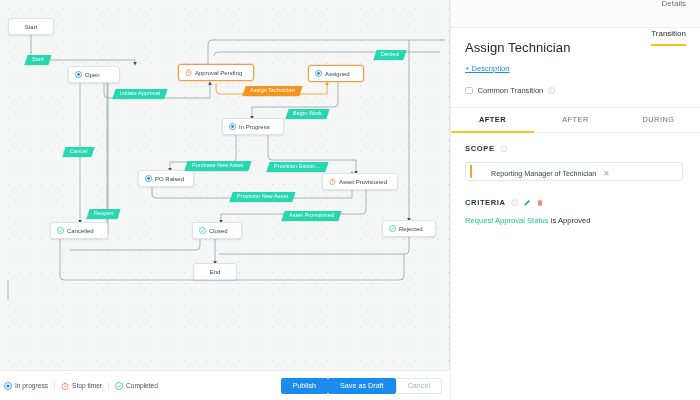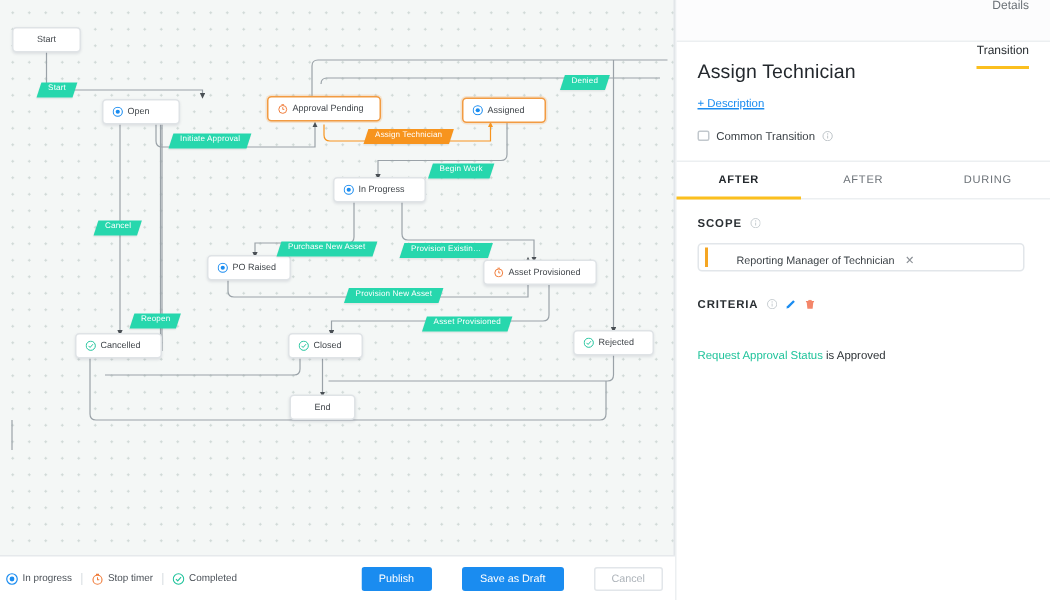--- a/index.html
+++ b/index.html
@@ -74,21 +74,21 @@
     background: #ffffff;
     border-top: 1px solid #e6e9ec;
     display: flex; align-items: center;
     padding: 0 8px;
   }
   #legend { display: flex; align-items: center; gap: 0; font-size: 6.6px; color: #4b5158; }
   .leg { display: flex; align-items: center; gap: 3px; padding: 0 6px; }
   .leg:first-child { padding-left: 0; margin-left: -4px; }
   .leg + .leg { border-left: 1px solid #e3e7ea; }
   .leg svg { width: 8px; height: 8px; display: block; }
-  #btns { margin-left: auto; display: flex; align-items: flex-end; gap: 20px; }
+  #btns { margin-left: auto; display: flex; align-items: flex-end; gap: 0; }
   .btn {
     font-size: 7.2px; height: 16px; padding: 0 11px;
     border-radius: 2px; display: flex; align-items: center; justify-content: center;
     border: 1px solid transparent; white-space: nowrap; font-family: inherit;
   }
   .btn.primary { background: #1a8cf0; color: #fff; }
   .btn.ghost { background: #fff; color: #aeb4ba; border-color: #e2e6ea; }
 
   
   #right {
@@ -140,21 +140,21 @@
     width: 218px;
   }
   .chip {
     display: flex; align-items: flex-end; gap: 7px;
     background: #fff; border-left: 2.5px solid #f5a623;
     height: 13px; padding: 0 5px 0 19px; font-size: 7.2px; color: #3c4247;
   }
   .chip .x { font-size: 7.5px; color: #8b9096; }
 
   #criteria { margin-top: 17px; }
-  .crit-val { font-size: 7.6px; margin-top: 25px; color: #2b3034; }
+  .crit-val { font-size: 7.6px; margin-top: 9px; color: #2b3034; }
   .crit-val .g { color: #1fc39b; }
 
   .info { width: 7.5px; height: 7.5px; display:block; }
   .pencil { width: 8px; height: 8px; display:block; }
   .trash { width: 8px; height: 8px; display:block; }
 </style>
 </head>
 <body>
 
 <div id="app">

